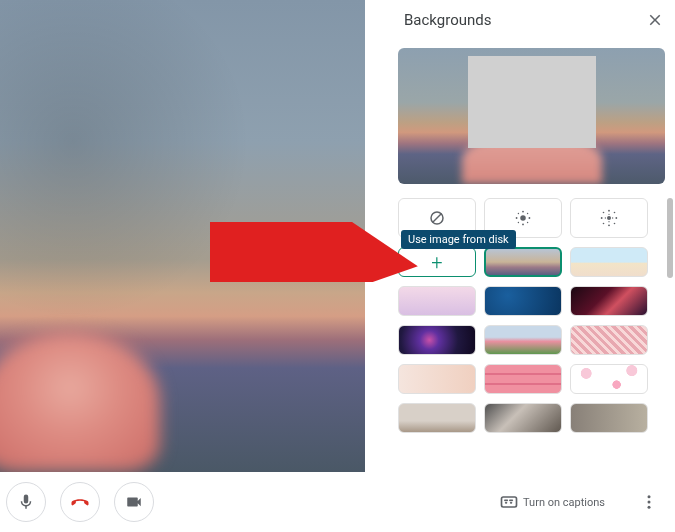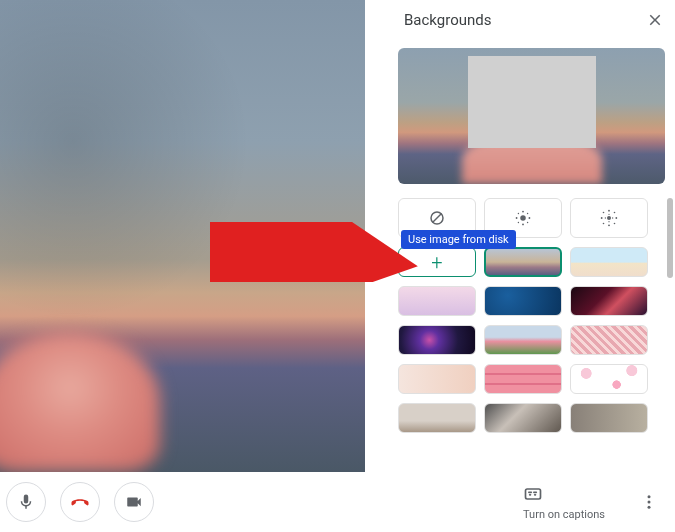--- a/index.html
+++ b/index.html
@@ -15,28 +15,28 @@
 .pvface{position:absolute;left:50%;top:40%;transform:translate(-50%,-50%);width:128px;height:92px;background:#d0d0d0}
 .pvbody{position:absolute;bottom:0;left:50%;transform:translateX(-50%);width:140px;height:50px;background:linear-gradient(to bottom,#e2a39b,#d68880);border-radius:50% 50% 0 0;filter:blur(4px)}
 .scroll{position:absolute;top:198px;bottom:0;left:0;right:0;overflow:hidden;padding:0 10px}
 .scrollbar{position:absolute;right:2px;top:198px;width:6px;height:80px;background:#c0c0c0;border-radius:3px}
 .row{display:flex;gap:8px;margin-bottom:9px}
 .tile{width:78px;height:30px;border-radius:6px;border:1px solid #e0e0e0;display:flex;align-items:center;justify-content:center;cursor:pointer;position:relative;overflow:hidden}
 .tile.tall{height:40px}
 .tile.sel{border:2px solid #0b8f6f}
 .up{border:1px solid #0b8f6f}
 .plus{color:#0b8f6f;font-size:20px;font-weight:300}
-.tip{position:absolute;left:401px;top:230px;background:#1d4ed8;color:#fff;font-size:11px;padding:3px 7px;border-radius:3px;white-space:nowrap;z-index:20}
+.tip{position:absolute;left:401px;top:230px;background:#0c4a6e;color:#fff;font-size:11px;padding:3px 7px;border-radius:3px;white-space:nowrap;z-index:20}
 .arrow{position:absolute;left:210px;top:222px;z-index:15}
 .bbar{position:absolute;left:0;bottom:0;width:675px;height:60px;background:#fff;display:flex;align-items:center}
 .lctrl{display:flex;gap:14px;padding-left:6px}
 .cbtn{width:40px;height:40px;border:1px solid #dadce0;border-radius:50%;display:flex;align-items:center;justify-content:center;cursor:pointer;color:#5f6368}
 .cbtn.end{color:#d93025}
 .ractions{margin-left:auto;display:flex;align-items:center;gap:30px;padding-right:12px}
-.act{display:flex;flex-direction:column;align-items:flex-start;gap:4px;cursor:pointer;color:#5f6368}
+.act{display:flex;flex-direction:row;align-items:center;gap:4px;cursor:pointer;color:#5f6368}
 .act .lbl{font-size:11px;color:#5f6368}
 .dots{width:28px;height:28px;display:flex;align-items:center;justify-content:center;cursor:pointer;color:#5f6368}
 
 .bg-sunset{background:linear-gradient(to bottom,#b8c4d4 0%,#c9b498 50%,#9c7a88 70%,#585f82 100%)}
 .bg-beach{background:linear-gradient(to bottom,#cfeaf7 50%,#f3e4c7 55%,#f0decc 100%)}
 .bg-pinkcloud{background:linear-gradient(to bottom,#f3d9e8,#d9bfe3)}
 .bg-water{background:radial-gradient(circle at 30% 30%,#1a5f9e,#0a3560)}
 .bg-nebula{background:linear-gradient(135deg,#1a0812 0%,#5a1028 40%,#d05060 60%,#2a1030 100%)}
 .bg-fireworks{background:radial-gradient(circle at 40% 50%,#c850a8 0%,#6030a0 20%,#201840 60%,#100820 100%)}
 .bg-flowers1{background:linear-gradient(to bottom,#c8d8e8 40%,#e890a0 55%,#609850 100%)}

